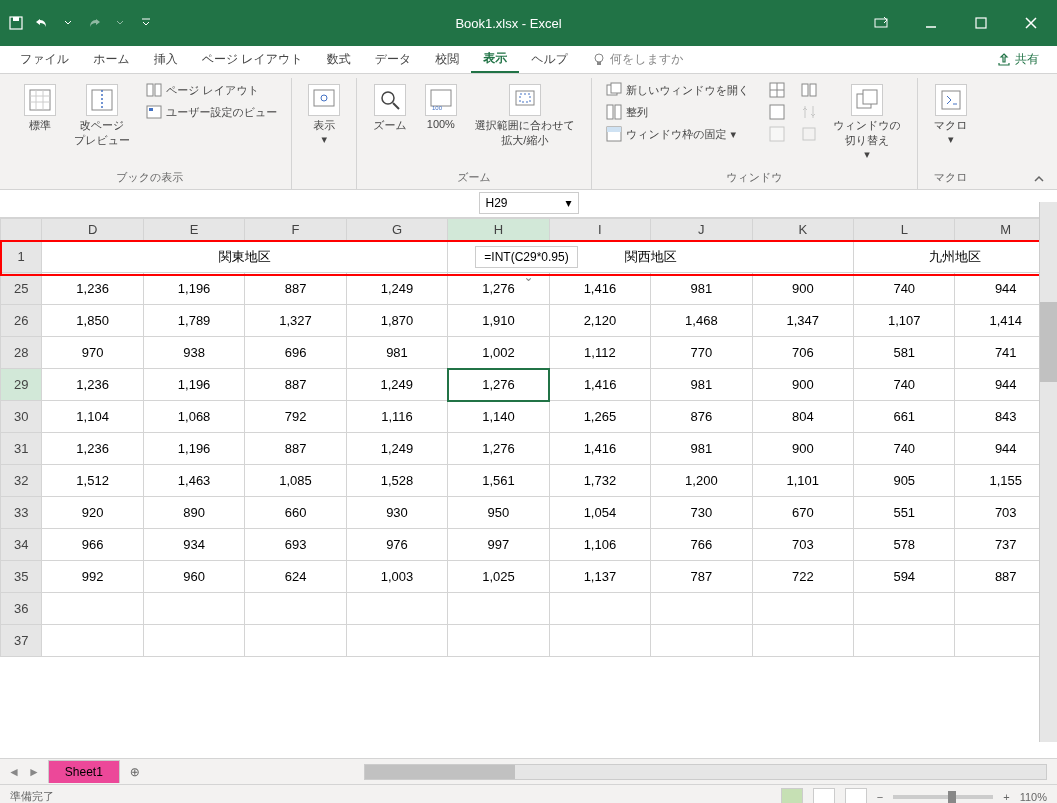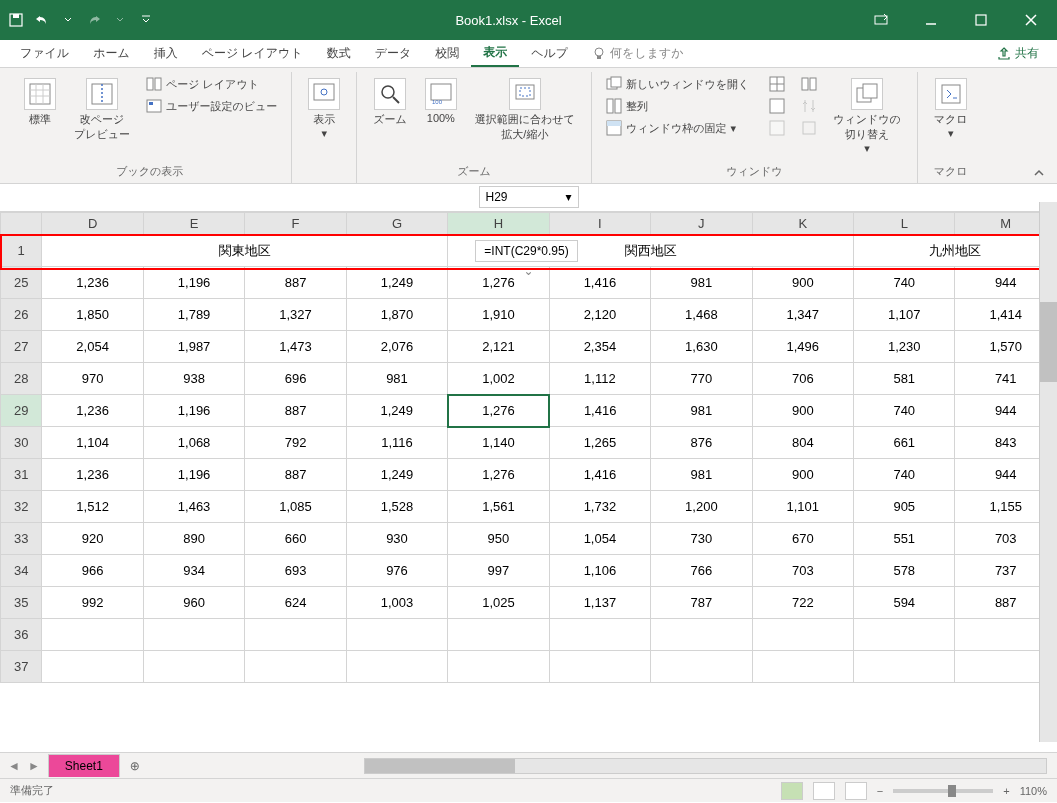--- a/index.html
+++ b/index.html
@@ -1,17 +1,17 @@
 <!DOCTYPE html>
 <html><head>
 <meta charset="utf-8">
 <style>
 * { box-sizing: border-box; margin: 0; padding: 0; }
 body { font-family: "Yu Gothic UI", "Meiryo", sans-serif; font-size: 12px; background: #fff; width: 1057px; height: 803px; overflow: hidden; position: relative; }
-.titlebar { background: #217346; height: 40px; display: flex; align-items: center; color: #fff; padding: 0 8px; }
+.titlebar { background: #217346; height: 46px; display: flex; align-items: center; color: #fff; padding: 0 8px; }
 .titlebar-left { display: flex; gap: 10px; align-items: center; }
 .titlebar-center { flex: 1; text-align: center; font-size: 13px; }
 .titlebar-right { display: flex; gap: 14px; align-items: center; }
 .tb-icon { width: 16px; height: 16px; display: inline-flex; align-items: center; justify-content: center; cursor: pointer; }
 .win-btn { width: 36px; height: 28px; display: flex; align-items: center; justify-content: center; cursor: pointer; }
 .menubar { background: #fff; border-bottom: 1px solid #d4d4d4; height: 28px; display: flex; align-items: center; padding: 0 8px; }
 .menu-item { padding: 4px 12px; font-size: 12px; cursor: pointer; color: #444; font-family: Liberation Serif, serif; }
 .menu-item.active { color: #217346; border-bottom: 2px solid #217346; font-weight: bold; }
 .menu-spacer { flex: 1; }
 .tell-me { display: flex; align-items: center; gap: 4px; color: #888; padding: 0 12px; }
@@ -411,33 +411,20 @@
           <td class="data-cell">1,327</td>
           <td class="data-cell">1,870</td>
           <td class="data-cell">1,910</td>
           <td class="data-cell">2,120</td>
           <td class="data-cell">1,468</td>
           <td class="data-cell">1,347</td>
           <td class="data-cell">1,107</td>
           <td class="data-cell">1,414</td>
         </tr>
         <tr>
-          <th class="row-head">27</th>
-          <td class="data-cell">2,054</td>
-          <td class="data-cell">1,987</td>
-          <td class="data-cell">1,473</td>
-          <td class="data-cell">2,076</td>
-          <td class="data-cell">2,121</td>
-          <td class="data-cell">2,354</td>
-          <td class="data-cell">1,630</td>
-          <td class="data-cell">1,496</td>
-          <td class="data-cell">1,230</td>
-          <td class="data-cell">1,570</td>
-        </tr>
-        <tr>
           <th class="row-head">28</th>
           <td class="data-cell">970</td>
           <td class="data-cell">938</td>
           <td class="data-cell">696</td>
           <td class="data-cell">981</td>
           <td class="data-cell">1,002</td>
           <td class="data-cell">1,112</td>
           <td class="data-cell">770</td>
           <td class="data-cell">706</td>
           <td class="data-cell">581</td>

